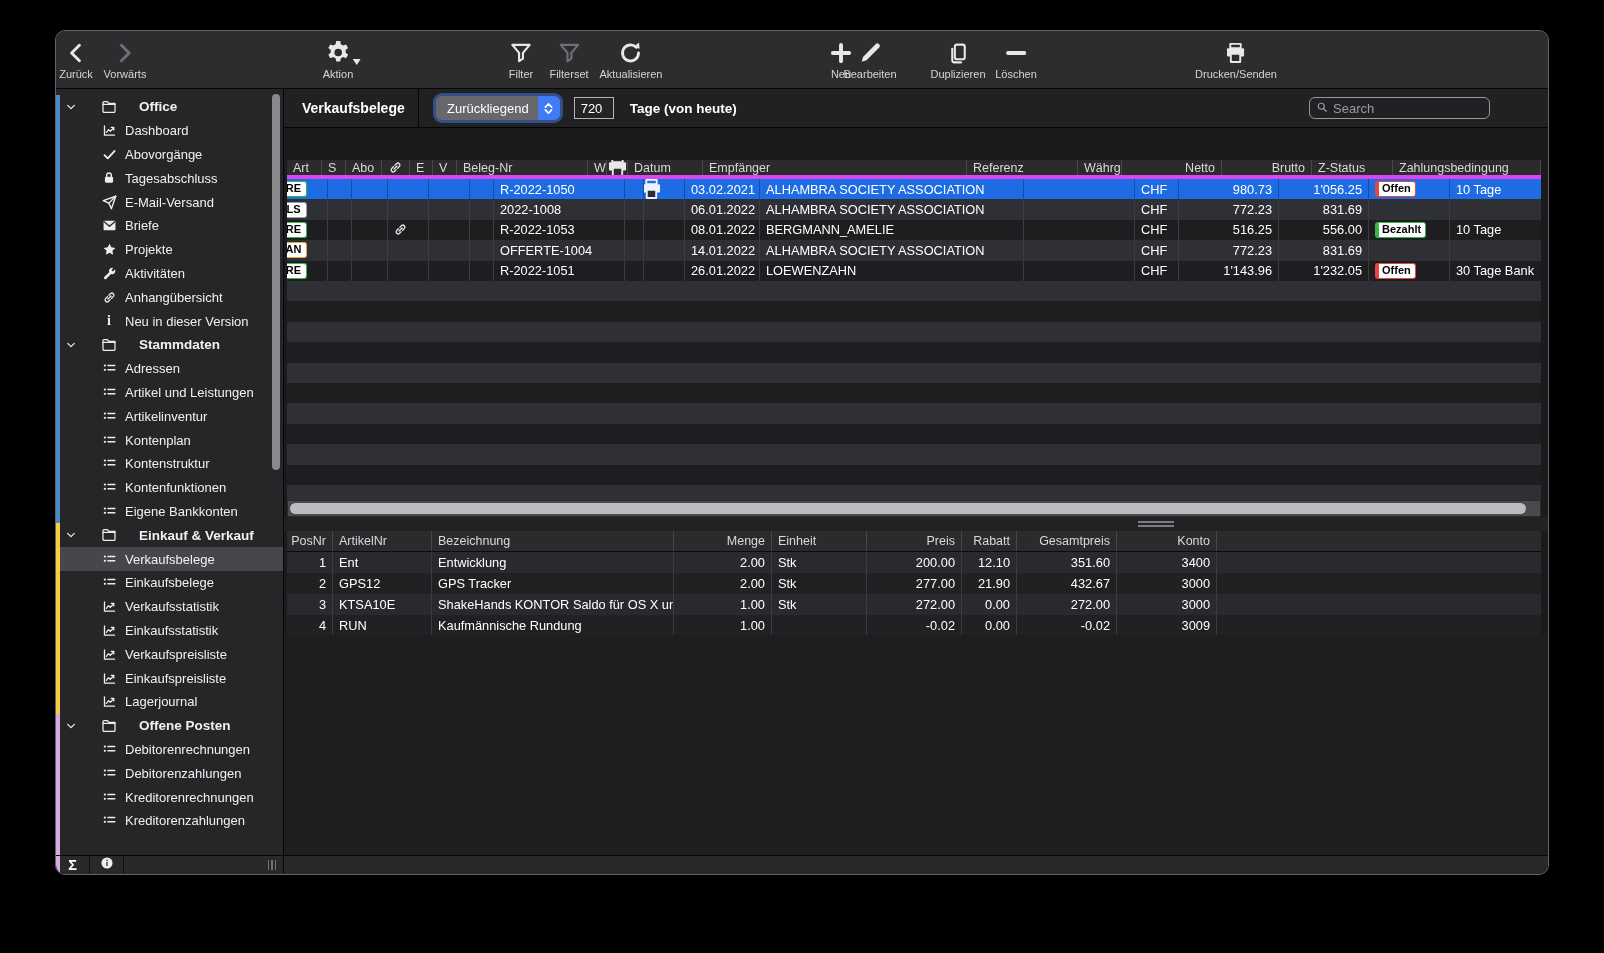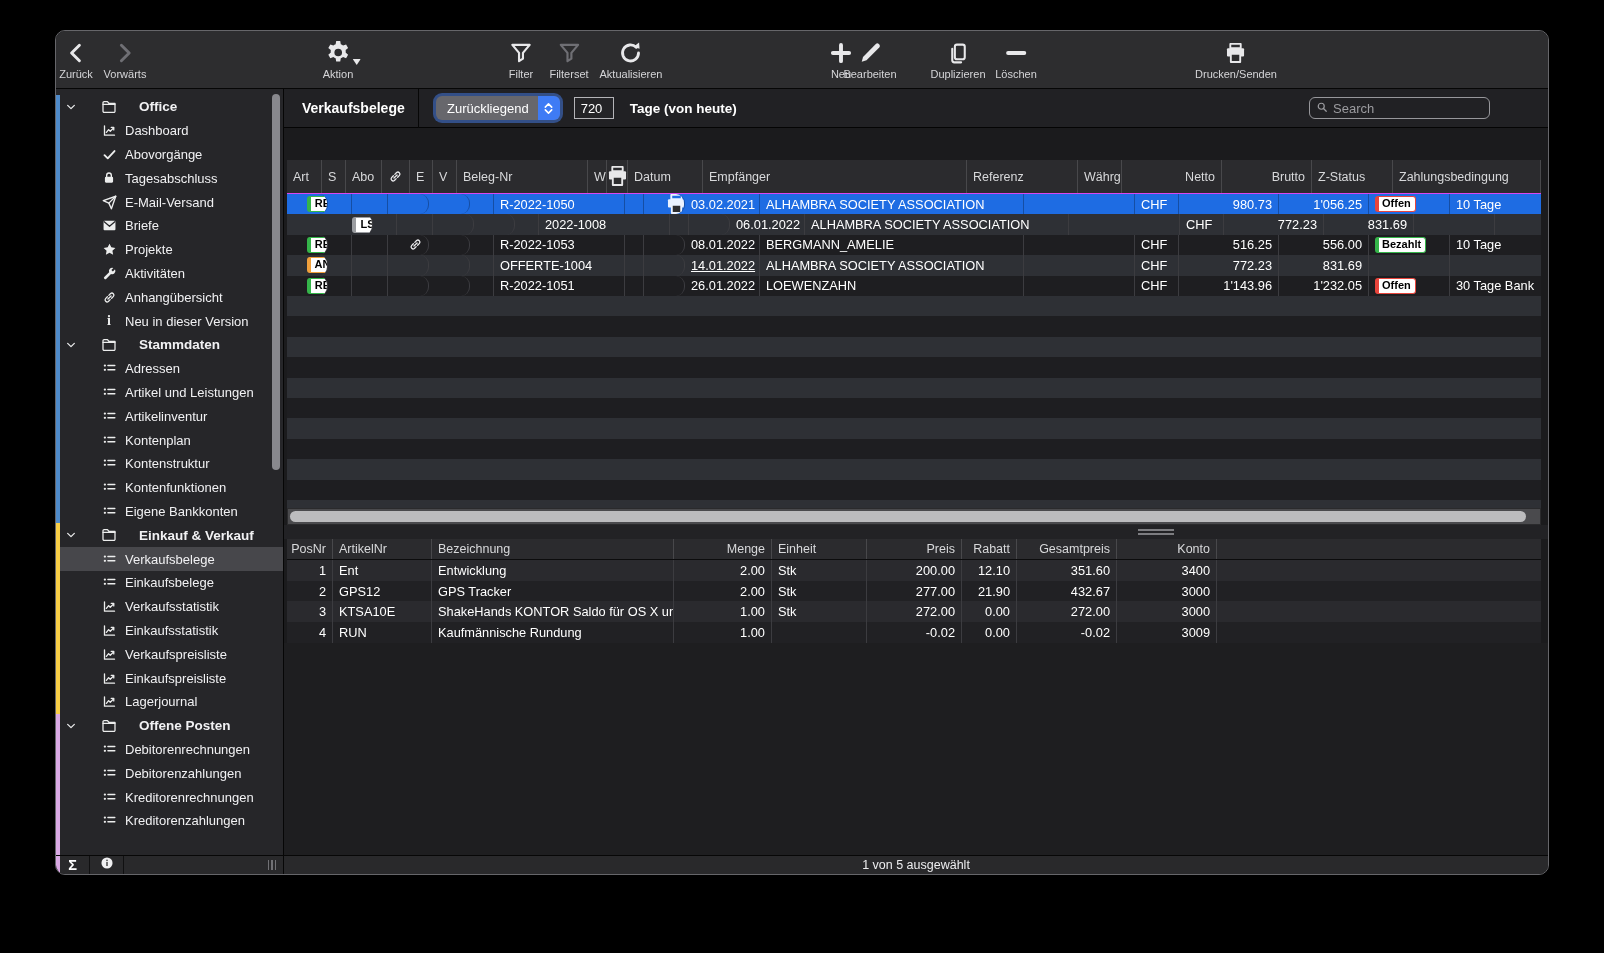--- a/index.html
+++ b/index.html
@@ -71,34 +71,34 @@
   .search { margin-left:auto; margin-right:58px; width:181px; height:22px; border:1px solid #97979b;
     border-radius:6px; display:flex; align-items:center; padding:0 6px; gap:5px; color:#9b9b9f; }
   .search input { flex:1; min-width:0; background:transparent; border:0; outline:none; color:#e8e8e8;
     font-size:13px; font-family:inherit; }
   .search input::placeholder { color:#9b9b9f; }
 
   
   .gap { height:32px; flex:0 0 32px; }
   .mt { margin-left:3px; width:1254px; }
   .trow { display:flex; }
-  .hrow { height:34px; background:#2b2b2e; border-bottom:1px solid #d946ef; }
+  .hrow { height:19px; background:#2b2b2e; border-bottom:4px solid #d946ef; }
   .hcell { display:flex; align-items:center; font-size:12.5px; color:#d8d9db; font-weight:500;
     padding:0 6px; border-right:1px solid #48484b; overflow:hidden; white-space:nowrap; }
   .hcell.right { justify-content:flex-end; }
   .hcell.center { justify-content:center; padding:0 2px; }
   .drow { height:20.4px; }
   .drow.stripe-a { background:var(--stripe-dark,#1e1e21); }
   .drow.stripe-b { background:var(--stripe-light,#2e3035); }
   .drow.selected { background:var(--sel,#1e6ce3); }
   .dcell { display:flex; align-items:center; font-size:12.8px; color:#fff; padding:0 6px;
     border-right:1px solid #3c3c40; overflow:hidden; white-space:nowrap; }
   .drow.selected .dcell { border-right-color:rgba(0,0,0,.28); }
   .dcell.right { justify-content:flex-end; }
-  .dcell.center { justify-content:flex-start; padding:0 20px;border-radius:9px; }
+  .dcell.center { justify-content:flex-end; padding:0 20px; }
   .stripes { flex:1; width:1254px; margin-left:3px;
     background:repeating-linear-gradient(to bottom,
       var(--stripe-light,#2e3035) 0 20.4px, var(--stripe-dark,#1e1e21) 20.4px 40.8px); }
 
   .badge { background:#fff; color:#000; font-size:11px; font-weight:bold; line-height:13px;
     border:1px solid; border-left-width:4px; border-radius:3px; padding:0 4px 1px 3px; min-width:29px;
     text-align:center; }
   .dot { width:13px; height:13px; border-radius:50%; }
   .small-ico { display:inline-flex; color:#e8e8ea; }
   .drow.selected .small-ico { color:#eaf2ff; }
@@ -718,21 +718,21 @@
                 <span>1'056.25</span>
               </div>
               <div class="dcell" style="flex: 0 0 81px;">
                 <span class="badge" style="border-color:#e8453c">Offen</span>
               </div>
               <div class="dcell" style="flex: 0 0 148px;">
                 <span>10 Tage</span>
               </div>
             </div>
             <div class="trow drow stripe-b">
-              <div class="dcell center" style="flex: 0 0 35px; margin-left: 45px;">
+              <div class="dcell center" style="flex: 0 0 35px;">
                 <span class="badge" style="border-color:#9b9da1">LS</span>
               </div>
               <div class="dcell" style="flex: 0 0 24px;">
                 <span></span>
               </div>
               <div class="dcell" style="flex: 0 0 36px;">
                 <span></span>
               </div>
               <div class="dcell center" style="flex: 0 0 28px;"></div>
               <div class="dcell center" style="flex: 0 0 23px;"></div>
@@ -841,21 +841,21 @@
               <div class="dcell" style="flex: 0 0 24px;">
                 <span></span>
               </div>
               <div class="dcell" style="flex: 0 0 131px;">
                 <span>OFFERTE-1004</span>
               </div>
               <div class="dcell" style="flex: 0 0 19px;">
                 <span></span>
               </div>
               <div class="dcell center" style="flex: 0 0 21px;"></div>
-              <div class="dcell" style="flex: 0 0 75px; text-decoration: underline;">
+              <div class="dcell" style="flex: 0 0 75px;">
                 <span>14.01.2022</span>
               </div>
               <div class="dcell" style="flex: 0 0 264px;">
                 <span>ALHAMBRA SOCIETY ASSOCIATION</span>
               </div>
               <div class="dcell" style="flex: 0 0 111px;">
                 <span></span>
               </div>
               <div class="dcell" style="flex: 0 0 44px;">
                 <span>CHF</span>
@@ -1098,17 +1098,16 @@
                 <rect x="10.9" y="6.3" width="2.2" height="2.4" fill="#2a2a2c"></rect>
               </svg>
           </span>
         </div>
         <div class="bb-grip">
             <i></i>
             <i></i>
             <i></i>
           </div>
       </div>
-      <div class="bb-status">1 von 5 ausgewählt</div>
     </div>
 
   </div>
 </div>
 
 </body></html>

